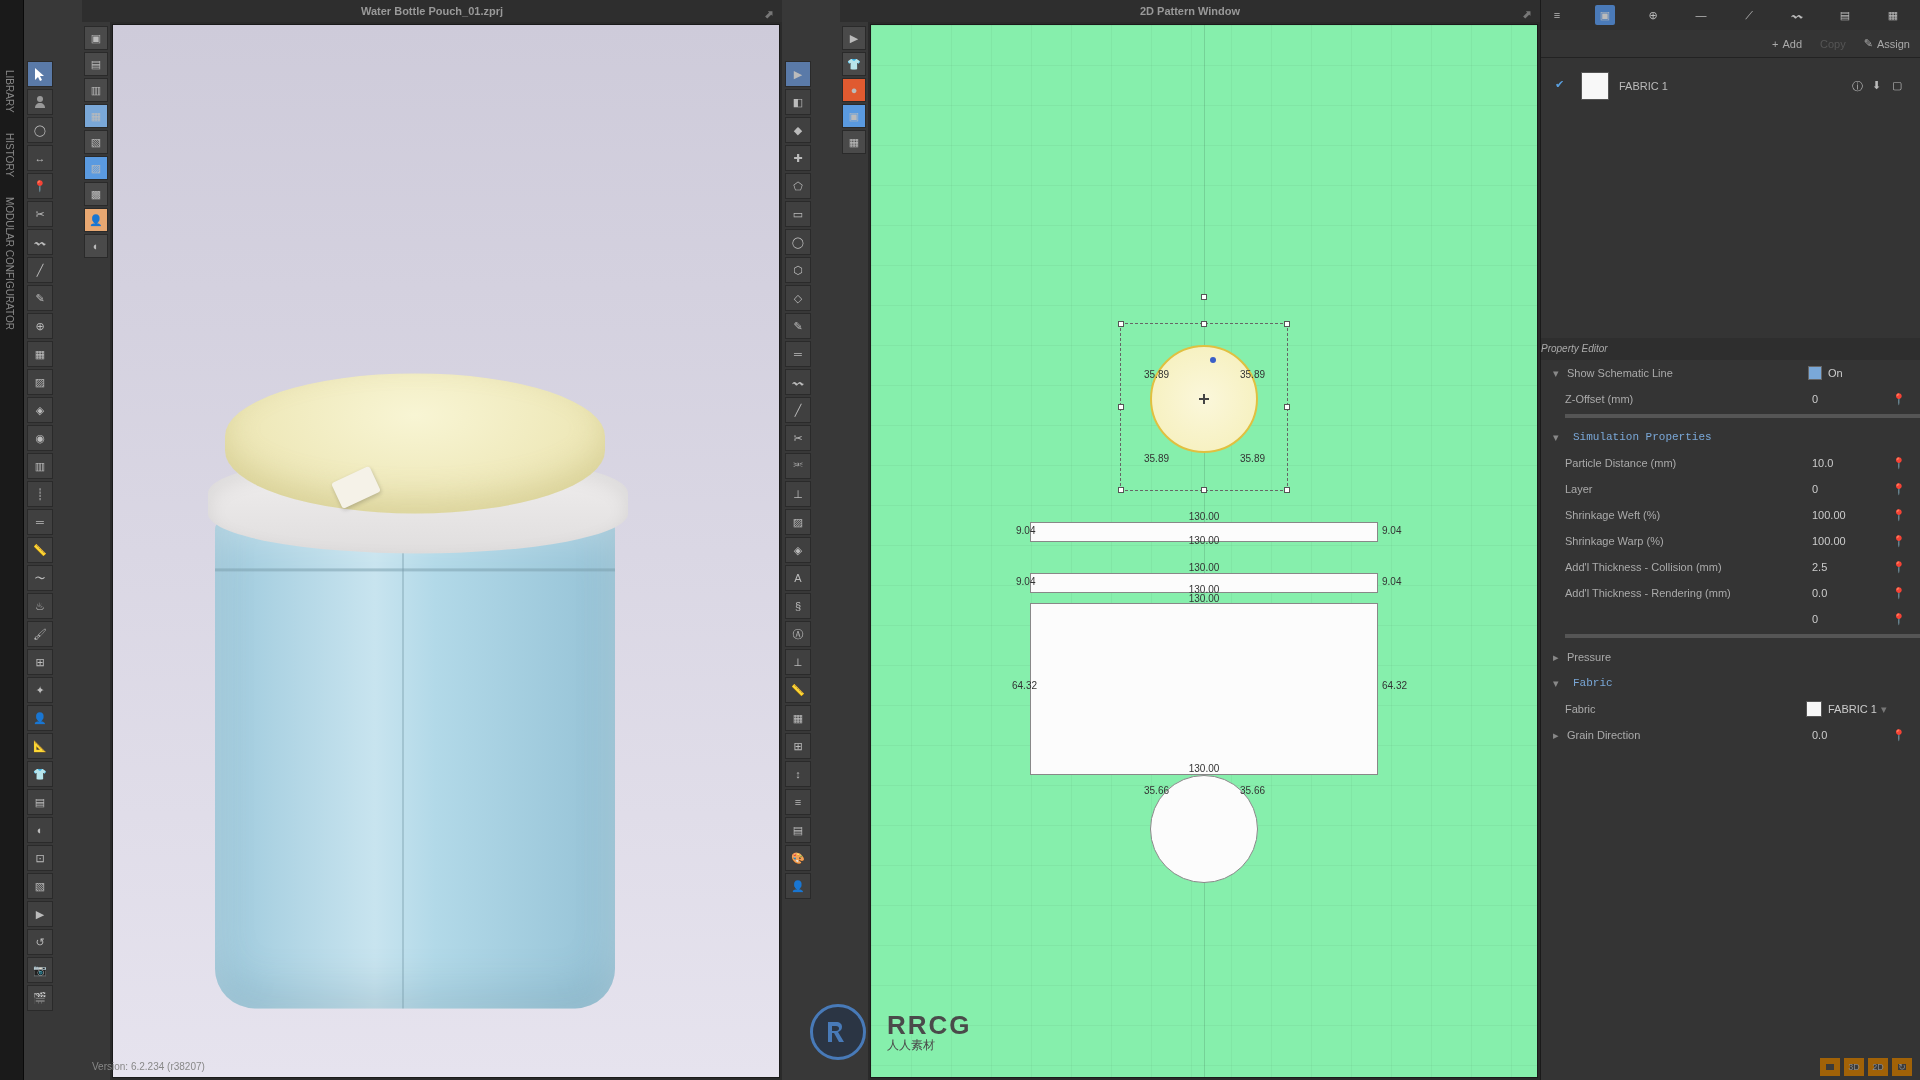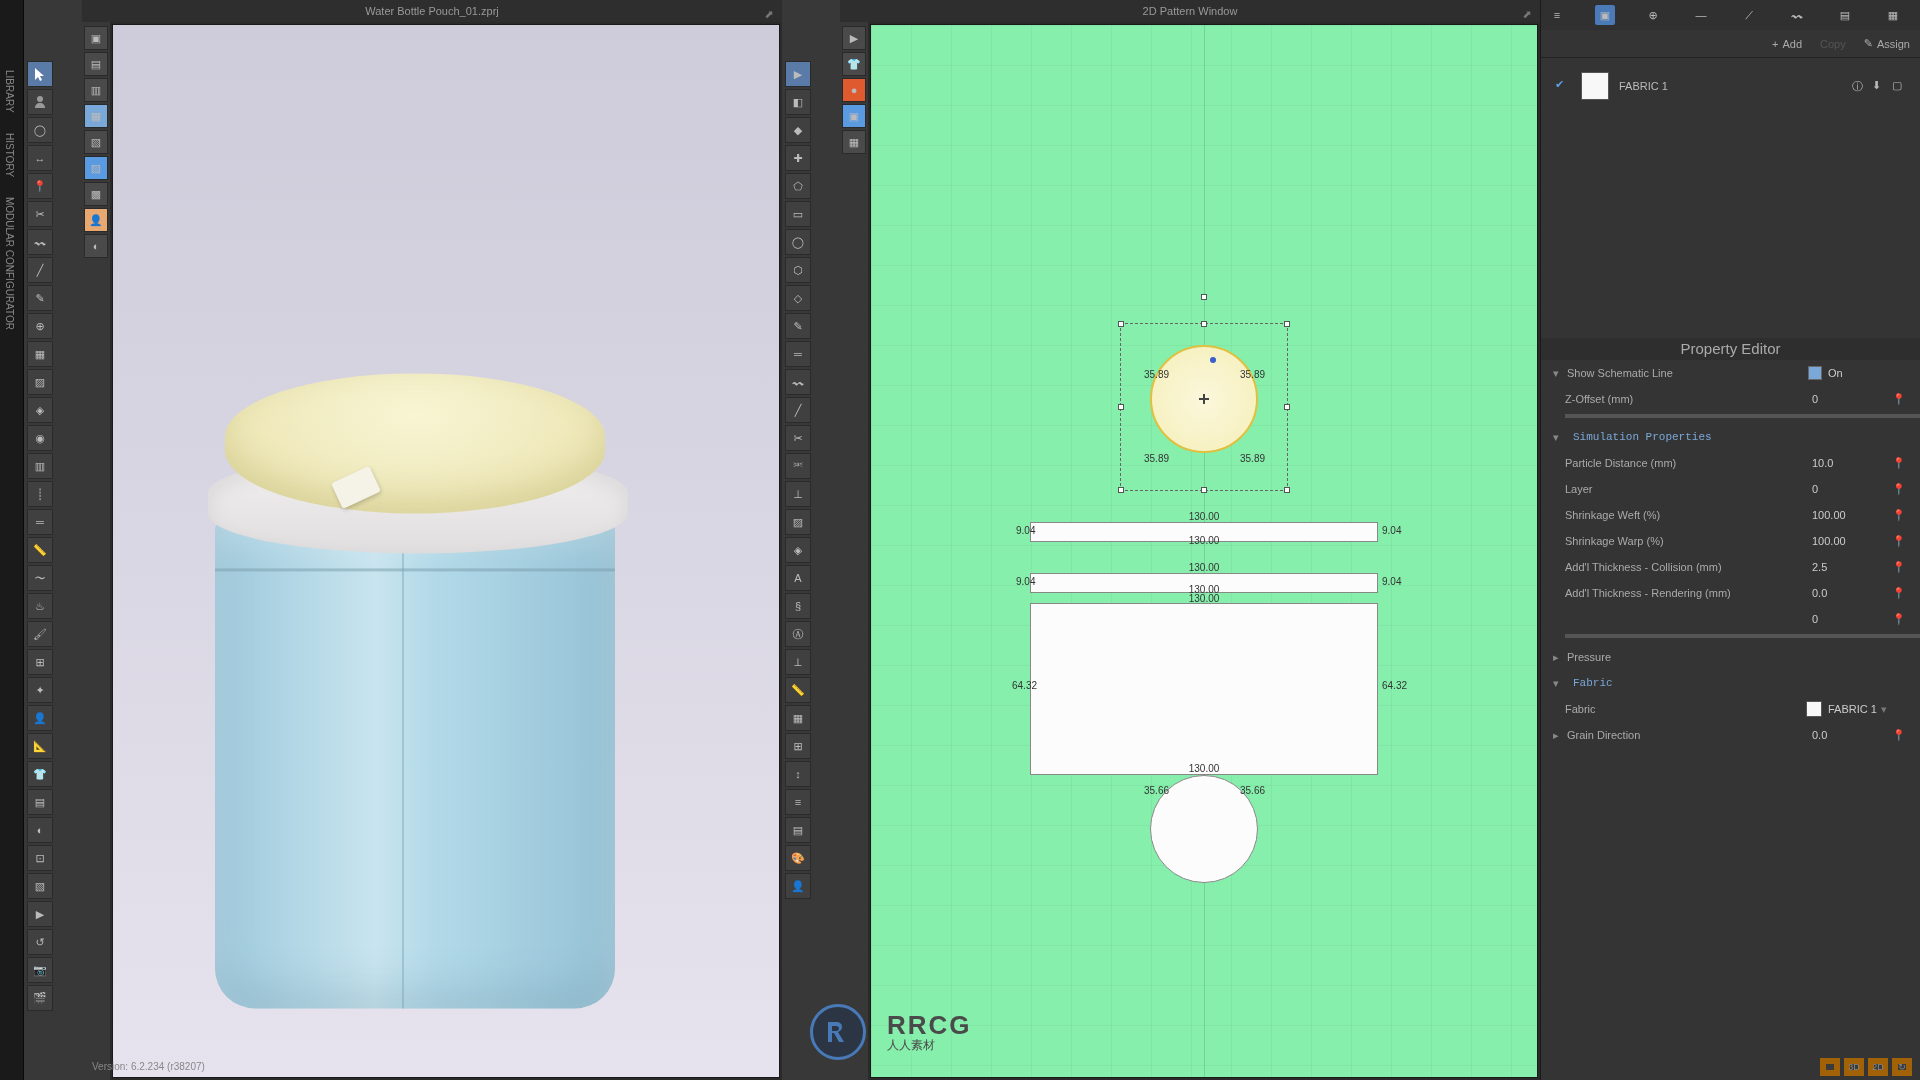--- a/index.html
+++ b/index.html
@@ -12,21 +12,21 @@
 .left-tab { writing-mode: vertical-lr; padding: 10px 4px; color: #888; font-size: 10px; cursor: pointer; text-align: center; }
 
 
 .left-toolbar { width: 58px; background: #383838; display: flex; flex-wrap: wrap; padding: 60px 2px 2px 2px; align-content: flex-start; }
 .tool-btn { width: 26px; height: 26px; margin: 1px; background: #404040; border: 1px solid #2a2a2a; display: flex; align-items: center; justify-content: center; cursor: pointer; }
 .tool-btn.active { background: #5a7aa8; }
 .tool-btn svg { width: 16px; height: 16px; }
 
 
 .viewport-3d { flex: 1; display: flex; flex-direction: column; background: #2a2a2a; position: relative; }
-.viewport-title { height: 22px; background: #2e2e2e; color: #999; text-align: center; line-height: 22px; font-size: 11px; position: relative; }
+.viewport-title { height: 22px; background: #2e2e2e; color: #999; text-align: center; line-height: 22px; font-size: 11px; position: relative; font-weight: bold; }
 .viewport-title .popout { position: absolute; right: 6px; top: 3px; width: 14px; height: 14px; cursor: pointer; color: #777; }
 .viewport-3d-content { flex: 1; display: flex; }
 .viewport-3d-tools { width: 28px; background: #383838; padding: 4px 2px; }
 .vp-tool { width: 24px; height: 24px; margin-bottom: 2px; background: #4a4a4a; border: 1px solid #2a2a2a; cursor: pointer; display: flex; align-items: center; justify-content: center; }
 .vp-tool.active { background: #5a9ae0; }
 .vp-tool.skin { background: #e8a872; }
 .vp-tool.blue { background: #7aa8d8; }
 .viewport-3d-canvas { flex: 1; background: linear-gradient(to bottom, #cecbda, #e6e3ee); position: relative; margin: 2px; border: 1px solid #1a1a1a; }
 
 
@@ -78,21 +78,21 @@
 
 .fabric-list { flex: 0 0 auto; min-height: 280px; padding: 8px; }
 .fabric-item { display: flex; align-items: center; gap: 10px; padding: 6px; }
 .fabric-check { width: 16px; height: 16px; color: #5aa0e0; }
 .fabric-swatch { width: 28px; height: 28px; background: #f8f8f8; border: 1px solid #555; }
 .fabric-name { flex: 1; color: #bbb; }
 .fabric-icons { display: flex; gap: 6px; }
 .fabric-icon { width: 14px; height: 14px; }
 
 .property-editor { flex: 1; background: #343434; overflow-y: auto; }
-.pe-header { height: 22px; background: #2e2e2e; text-align: center; line-height: 22px; font-size: 15px; color: #aaa; }
+.pe-header { height: 22px; background: #2e2e2e; line-height: 22px; font-size: 10px; color: #aaa; font-style: italic; }
 .pe-row { display: flex; align-items: center; padding: 5px 12px; font-size: 11px; min-height: 26px; }
 .pe-row .pe-label { flex: 1; color: #aaa; padding-left: 12px; }
 .pe-row .pe-value { width: 80px; color: #ccc; }
 .pe-row .pe-pin { width: 16px; cursor: pointer; color: #666; }
 .pe-arrow { width: 10px; display: inline-block; color: #888; margin-right: 4px; }
 .pe-section { color: #7aa8d8; padding-left: 6px; font-family: Liberation Mono, monospace; }
 .pe-checkbox { width: 14px; height: 14px; border: 1px solid #666; margin-right: 6px; display: inline-block; }
 .pe-checkbox.checked { background: #7aa8d8; }
 .pe-slider { width: 100%; height: 4px; background: #555; position: relative; margin: 2px 12px 6px 24px; }
 .pe-swatch { width: 16px; height: 16px; background: #f8f8f8; border: 1px solid #555; display: inline-block; margin-right: 6px; }

